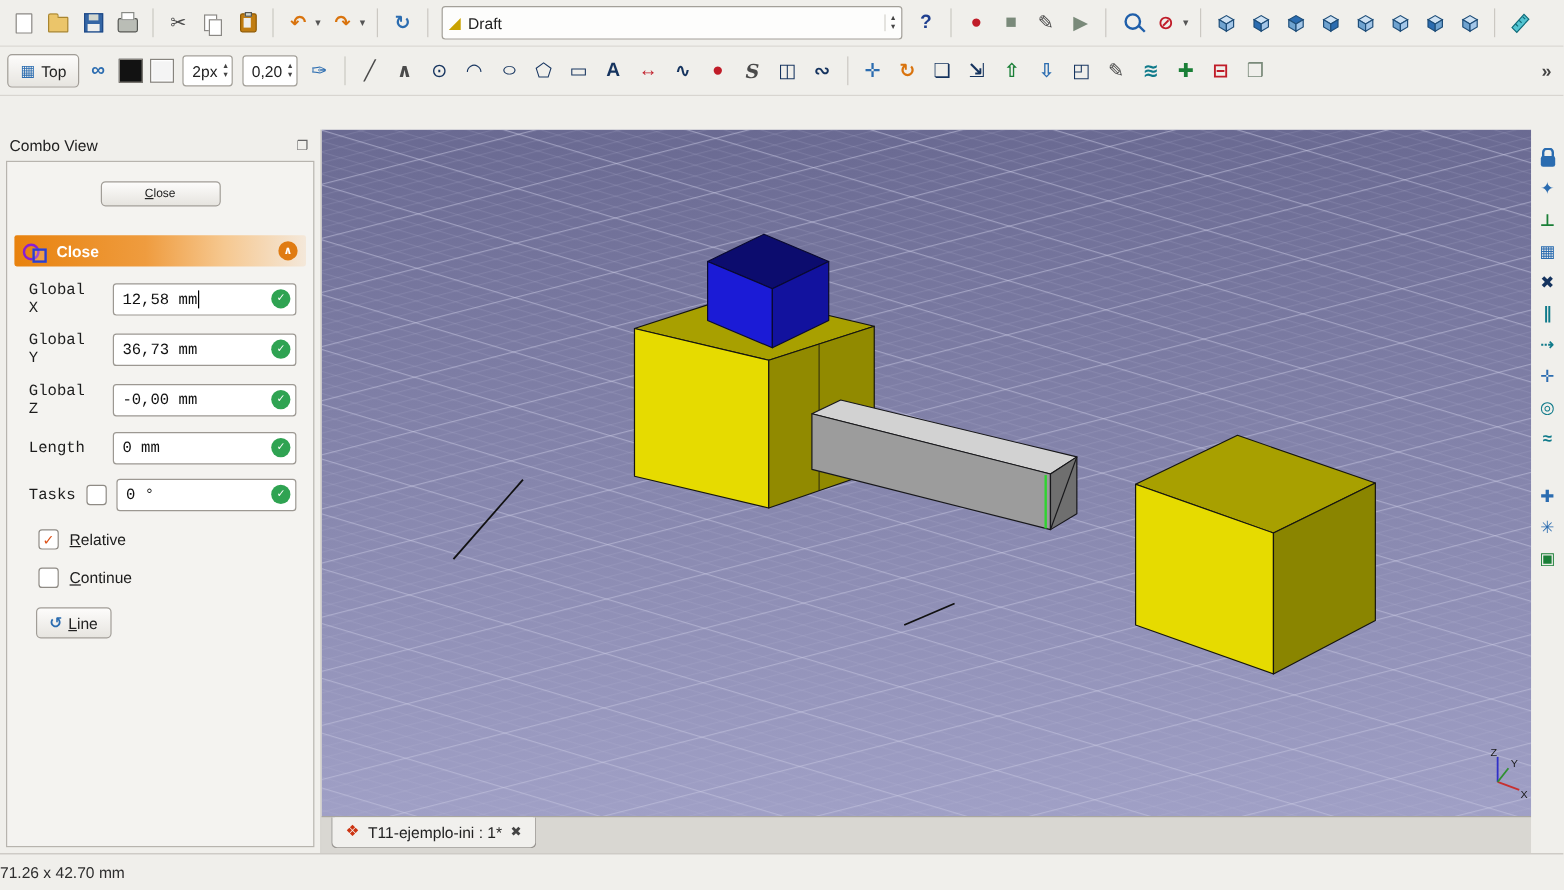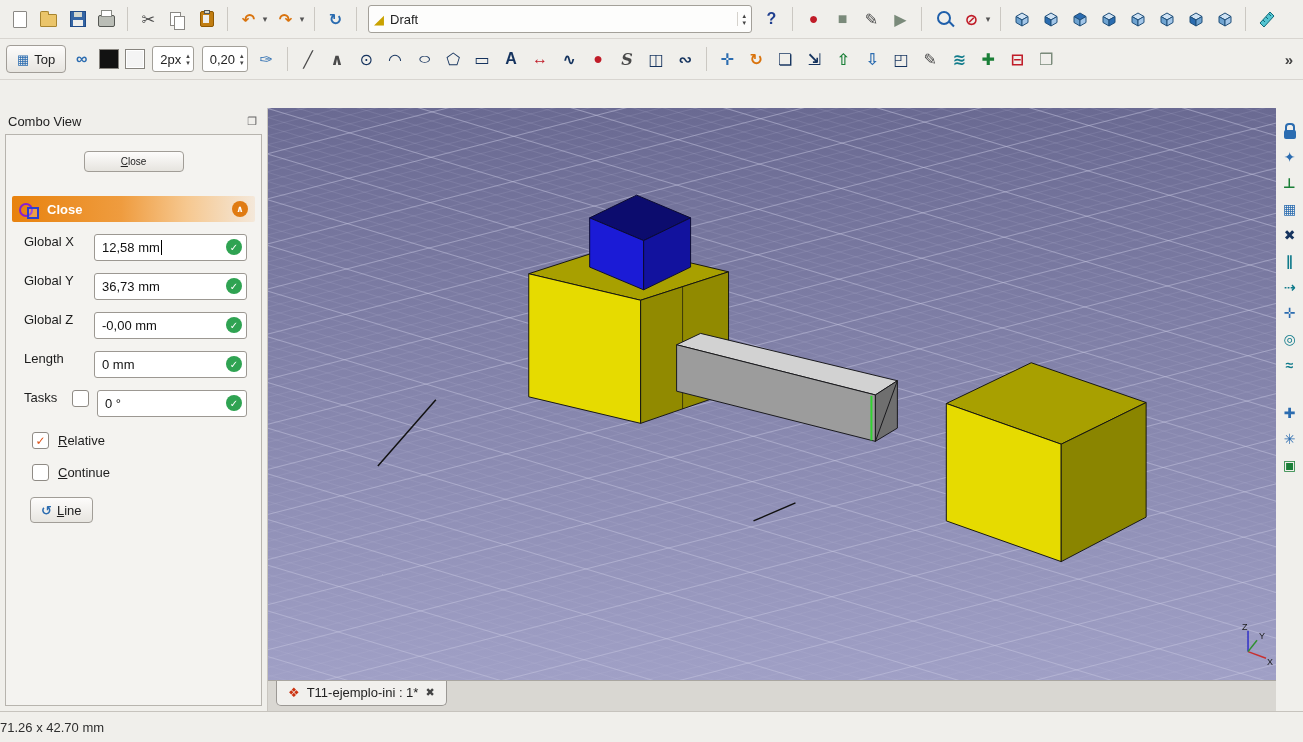--- a/index.html
+++ b/index.html
@@ -63,21 +63,21 @@
   .panel-body{flex:1;margin:0 5px 5px;border:1px solid #b7b4ae;background:#f4f3f0;overflow:hidden;position:relative;z-index:1;}
   .close-btn{display:block;margin:16px auto 0;padding:4px 20px;background:linear-gradient(#fdfcfb,#e6e4df);border:1px solid #a19d97;border-radius:4px;font-size:10px;color:#222;text-align:center;width:58px;}
   .mnemonic::first-letter{text-decoration:underline;}
 
   .task-header{margin:24px 6px 0;height:26px;display:flex;align-items:center;gap:8px;padding:0 7px;background:linear-gradient(90deg,#e8820e 0%,#ef9c3f 45%,#f6c890 72%,#f4e8da 100%);color:#fff;font-weight:bold;font-size:13px;border-radius:2px;}
   .line-tool-icon{width:20px;height:16px;position:relative;}
   .line-tool-icon::before{content:'';position:absolute;left:0;top:2px;width:10px;height:10px;border:2px solid #8a1fd0;border-radius:50%;}
   .line-tool-icon::after{content:'';position:absolute;left:8px;top:6px;width:8px;height:8px;border:2px solid #2b3fd0;background:rgba(255,255,255,.2);}
   .collapse{margin-left:auto;width:16px;height:16px;border-radius:50%;background:#e07b12;color:#fff;font-size:9px;display:flex;align-items:center;justify-content:center;font-weight:bold;}
 
-  .field-row{display:flex;margin:12px 14px 0 18px;gap:8px;font-size:13px;color:#1c1c1c;}
+  .field-row{display:flex;align-items:center;margin:12px 14px 0 18px;gap:8px;font-size:13px;color:#1c1c1c;font-family:Liberation Mono, monospace;}
   .field-label{width:62px;flex-shrink:0;}
   .field-label.short{width:40px;}
   .input{flex:1;height:25px;background:#fff;border:1px solid #9c9892;border-radius:3px;display:flex;align-items:center;padding:0 12px 0 7px;position:relative;font-size:13px;color:#111;min-width:0;}
   .caret{width:1px;height:15px;background:#000;margin-left:1px;}
   .ok{position:absolute;right:4px;top:4px;width:16px;height:16px;border-radius:50%;background:#2fa352;color:#fff;font-size:10px;display:flex;align-items:center;justify-content:center;font-weight:bold;}
   .cb{width:15px;height:15px;background:#fff;border:1px solid #8f8b85;border-radius:3px;display:inline-flex;align-items:center;justify-content:center;flex-shrink:0;}
   .cb .mark{color:#dd5016;font-size:12px;font-weight:bold;line-height:1;}
   .check-row{display:flex;align-items:center;gap:9px;margin:15px 0 0 26px;font-size:13px;color:#1c1c1c;}
   .undo-btn{margin:16px 0 0 24px;height:24px;}
 

